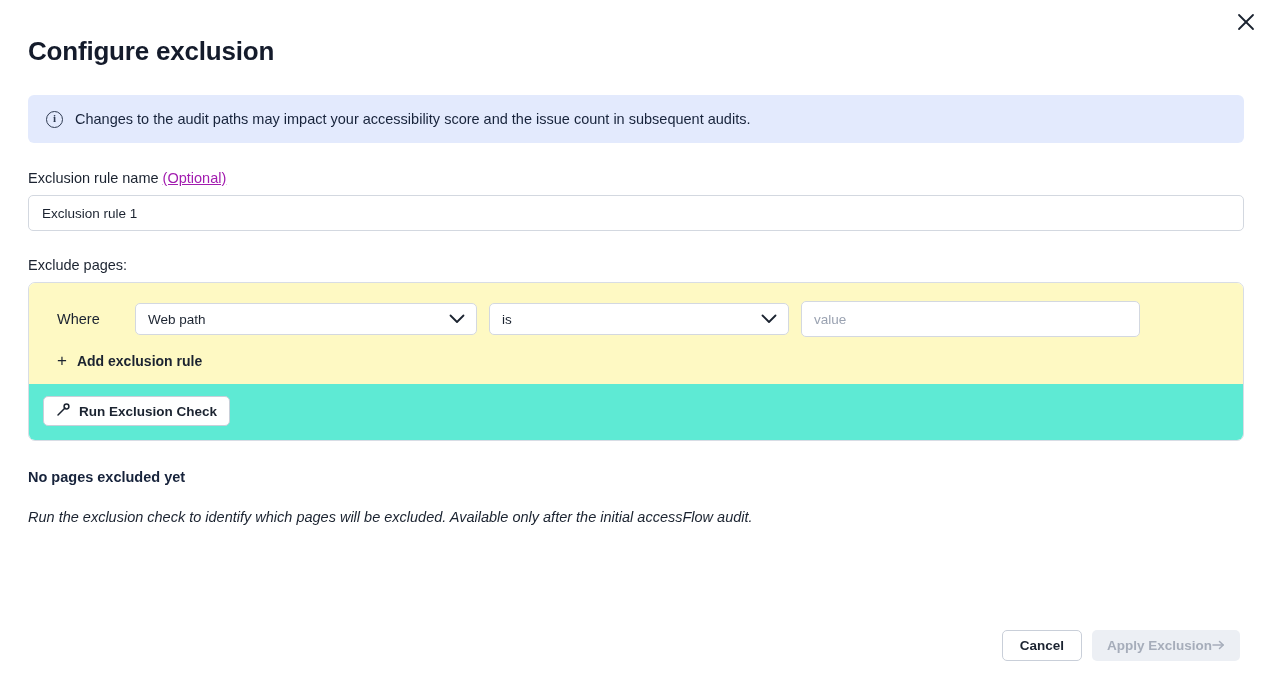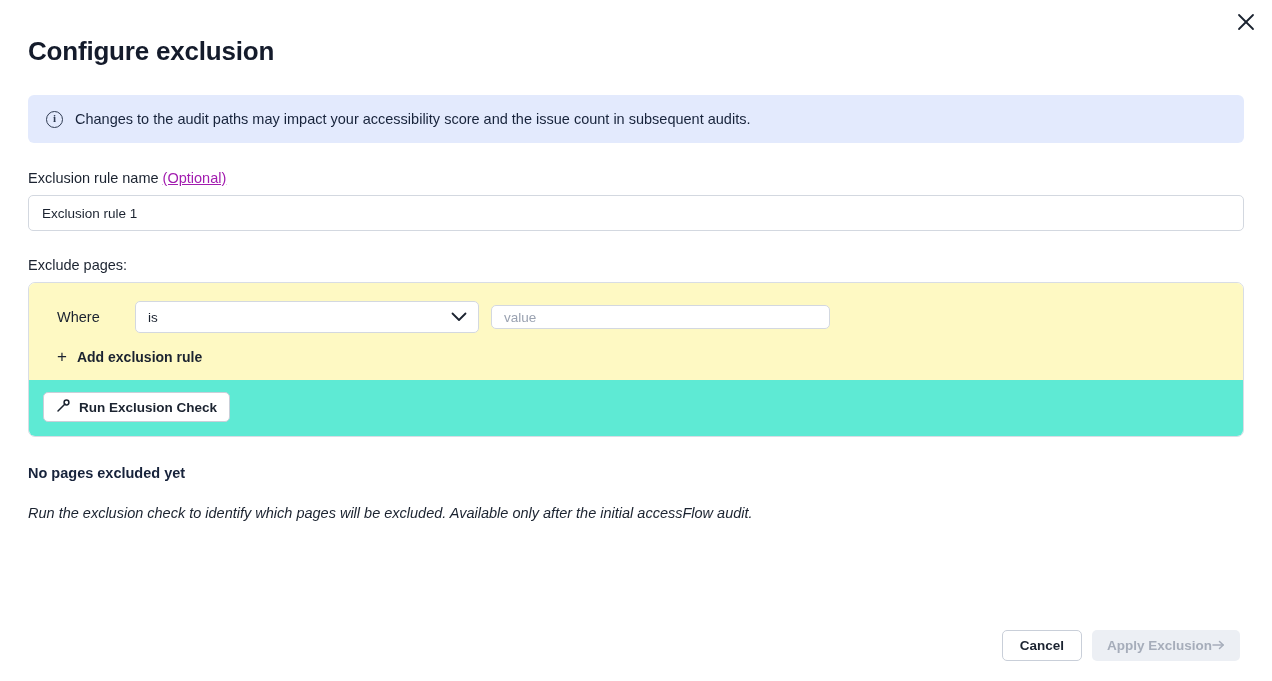--- a/index.html
+++ b/index.html
@@ -133,31 +133,31 @@
     border: 1px solid #d3d8e0;
     border-radius: 5px;
     display: flex;
     align-items: center;
     padding: 0 12px;
     font-size: 13.5px;
     color: #1b2330;
     cursor: pointer;
   }
   .select.web-path { width: 342px; }
-  .select.operator { width: 344px; }
+  .select.operator { width: 300px; }
   .select .chevron {
     position: absolute;
     right: 11px;
     top: 50%;
     transform: translateY(-50%);
     display: flex;
   }
   .value-input {
     width: 339px;
-    height: 24px;
+    height: 36px;
     border: 1px solid #d3d8e0;
     border-radius: 5px;
     background: #fff;
     padding: 0 12px;
     font-size: 13.5px;
     font-family: "Liberation Sans", sans-serif;
     color: #1b2330;
     outline: none;
   }
   .value-input::placeholder { color: #9aa2b1; }
@@ -279,20 +279,28 @@
 
   <input class="text-input" value="Exclusion rule 1" placeholder="Exclusion rule name" style="">
 
   <div class="section-label">Exclude pages:</div>
 
   <div class="rules-card">
     <div class="rules-inner">
       <div class="rule-row">
         <div class="where-label">Where</div>
 
+        <div class="select web-path">
+          <span>Web path</span>
+          <span class="chevron">
+            <svg width="16" height="10" viewBox="0 0 16 10">
+                <polyline points="1.5,1.5 8,8 14.5,1.5" fill="none" stroke="#1b2330" stroke-width="1.8" stroke-linecap="round" stroke-linejoin="round"></polyline>
+              </svg>
+          </span>
+        </div>
 
         <div class="select operator">
           <span>is</span>
           <span class="chevron">
             <svg width="16" height="10" viewBox="0 0 16 10">
                 <polyline points="1.5,1.5 8,8 14.5,1.5" fill="none" stroke="#1b2330" stroke-width="1.8" stroke-linecap="round" stroke-linejoin="round"></polyline>
               </svg>
           </span>
         </div>
 

